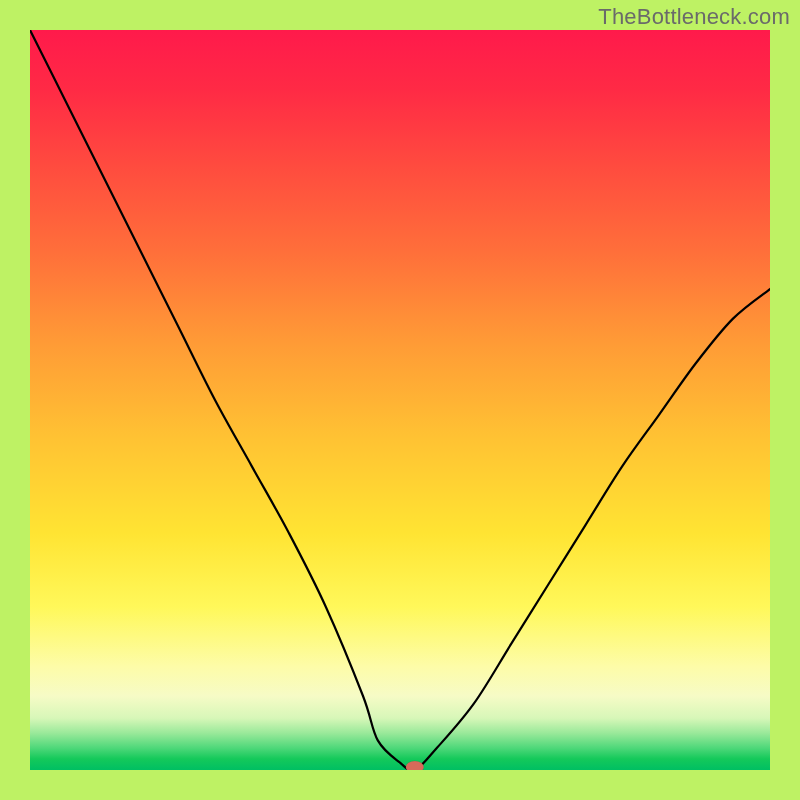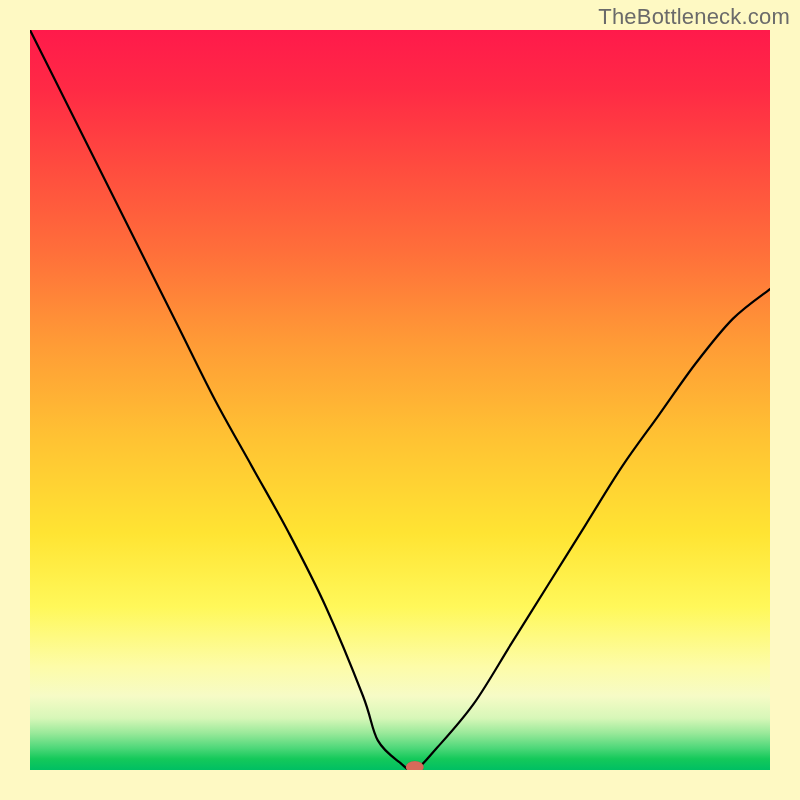--- a/index.html
+++ b/index.html
@@ -8,21 +8,21 @@
     width: 800px;
     height: 800px;
     background: #000;
     overflow: hidden;
     font-family: Arial, Helvetica, sans-serif;
   }
   .chart-container {
     position: relative;
     width: 800px;
     height: 800px;
-    background: #fef9c3;
+    background: #bef264;
   }
   .watermark {
     position: absolute;
     top: 4px;
     right: 10px;
     color: #6a6a6a;
     font-size: 22px;
     font-weight: 500;
     letter-spacing: 0.2px;
     z-index: 10;

